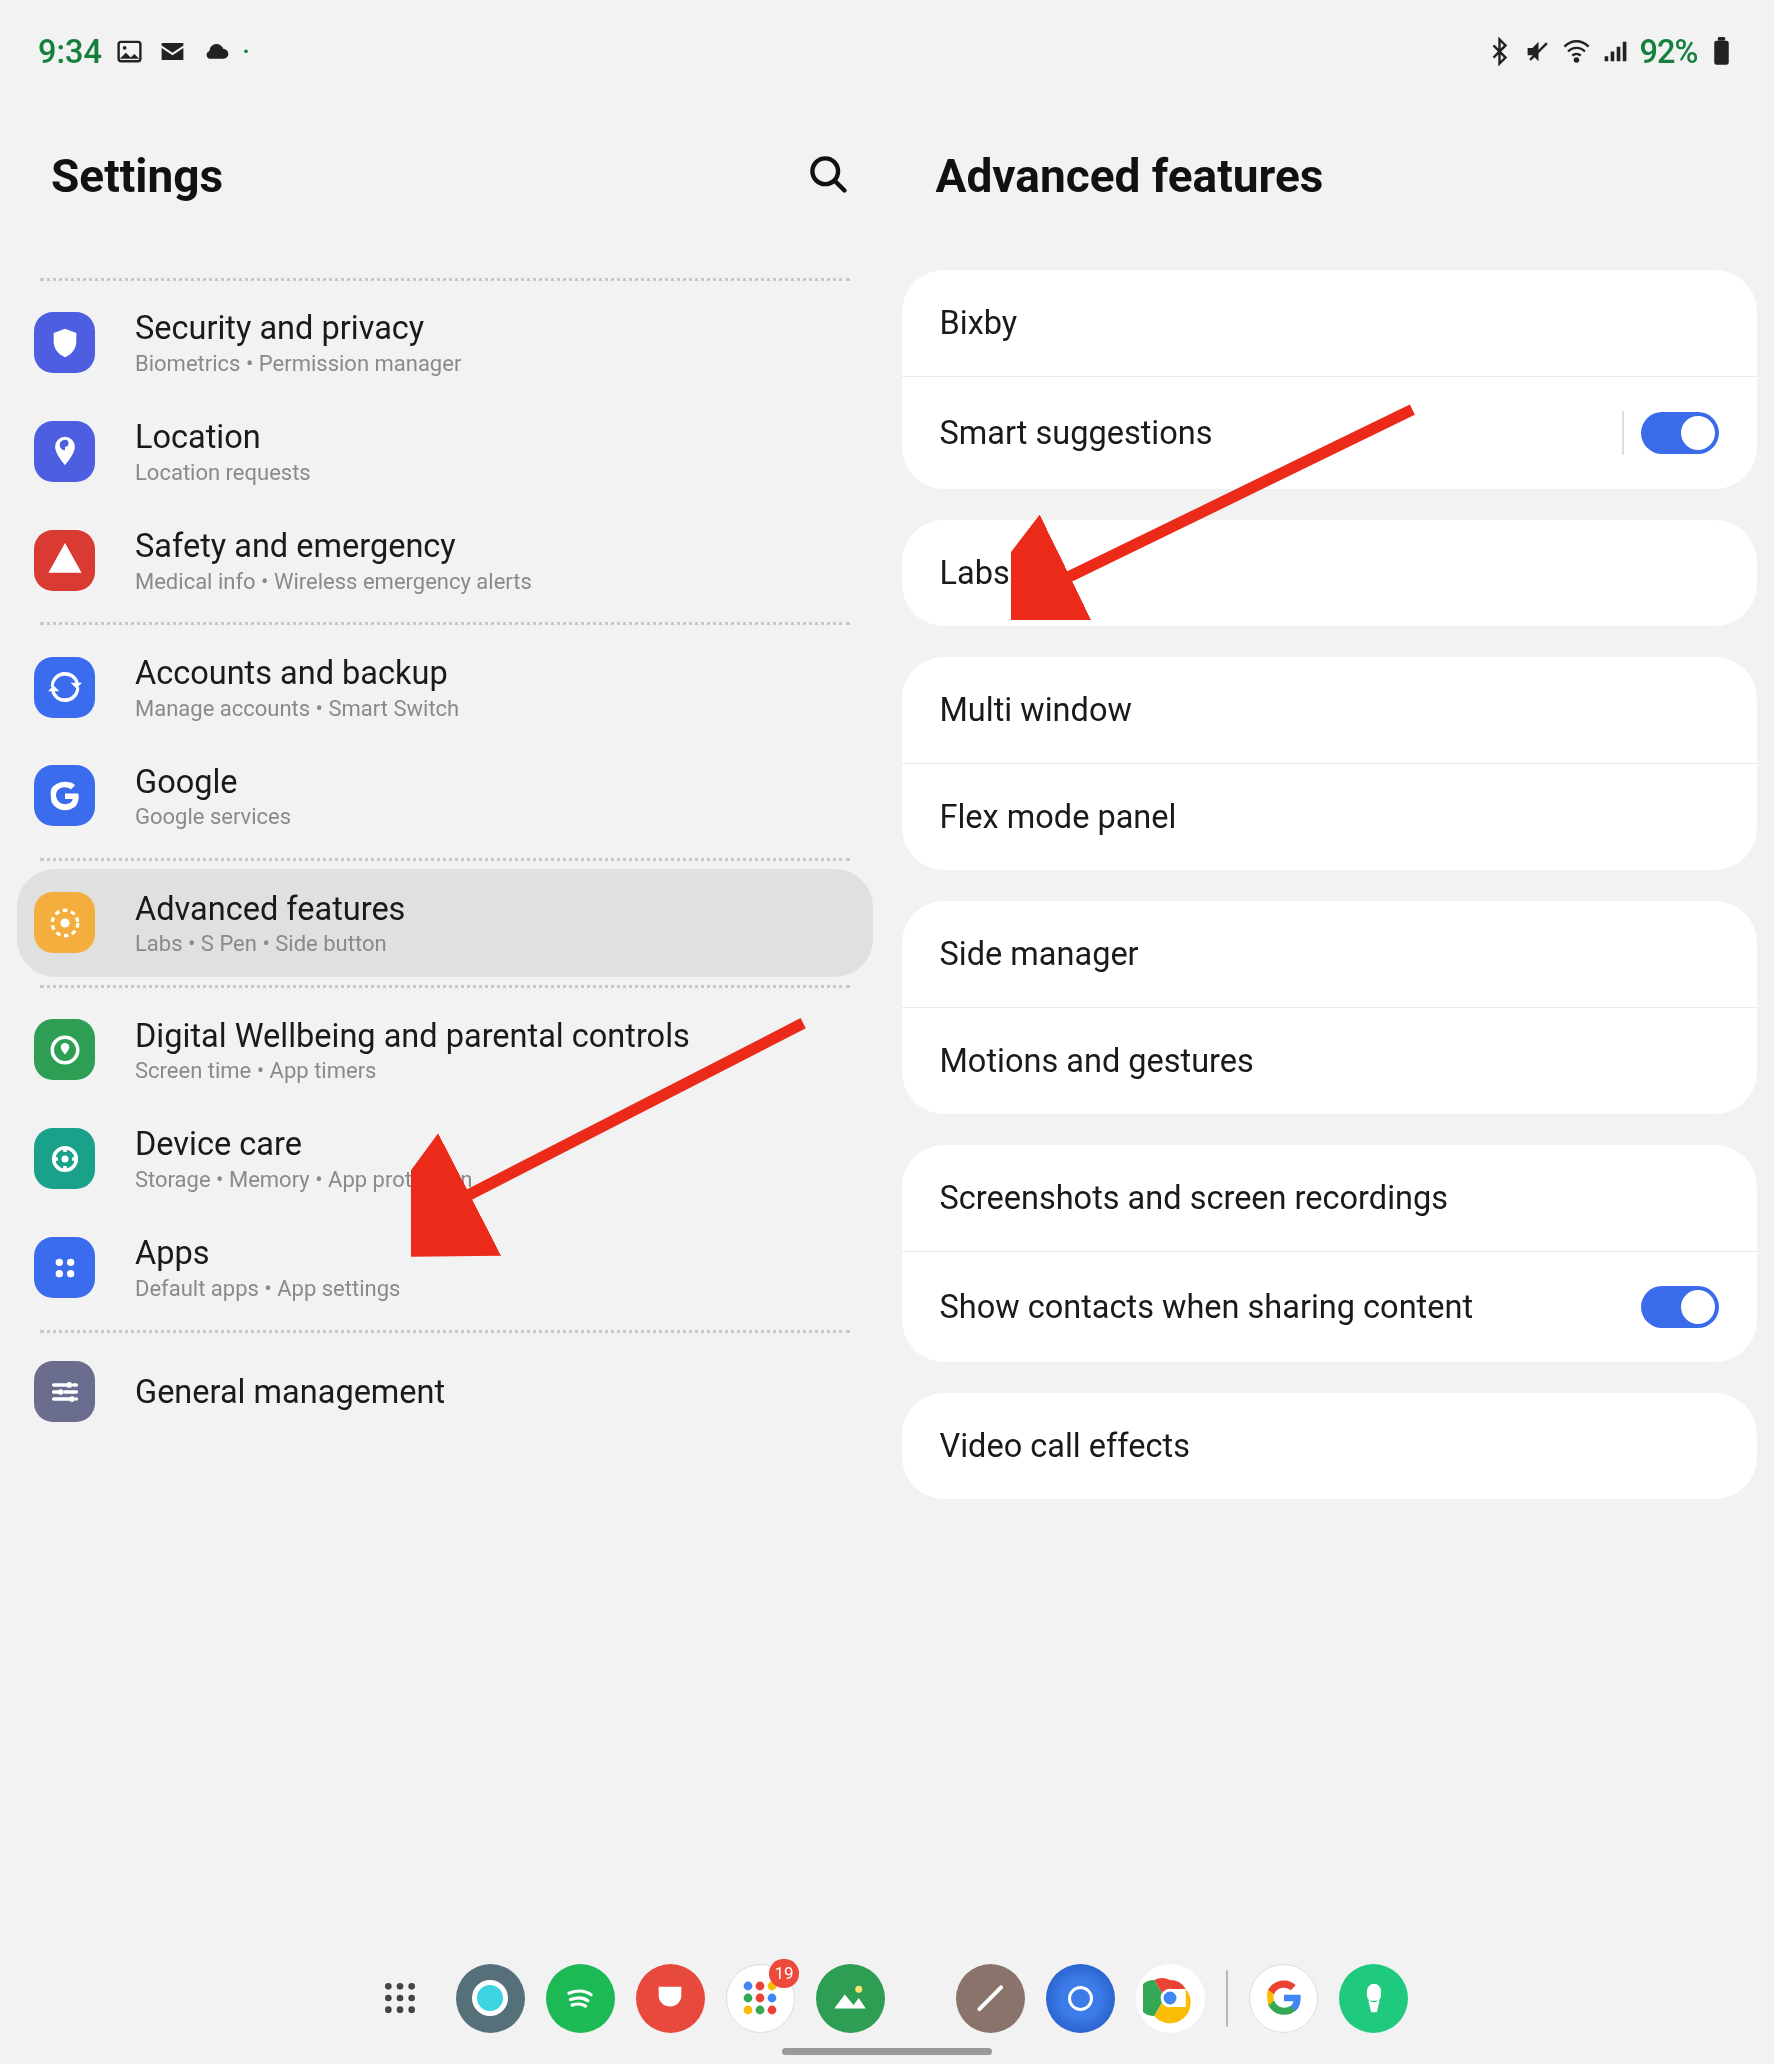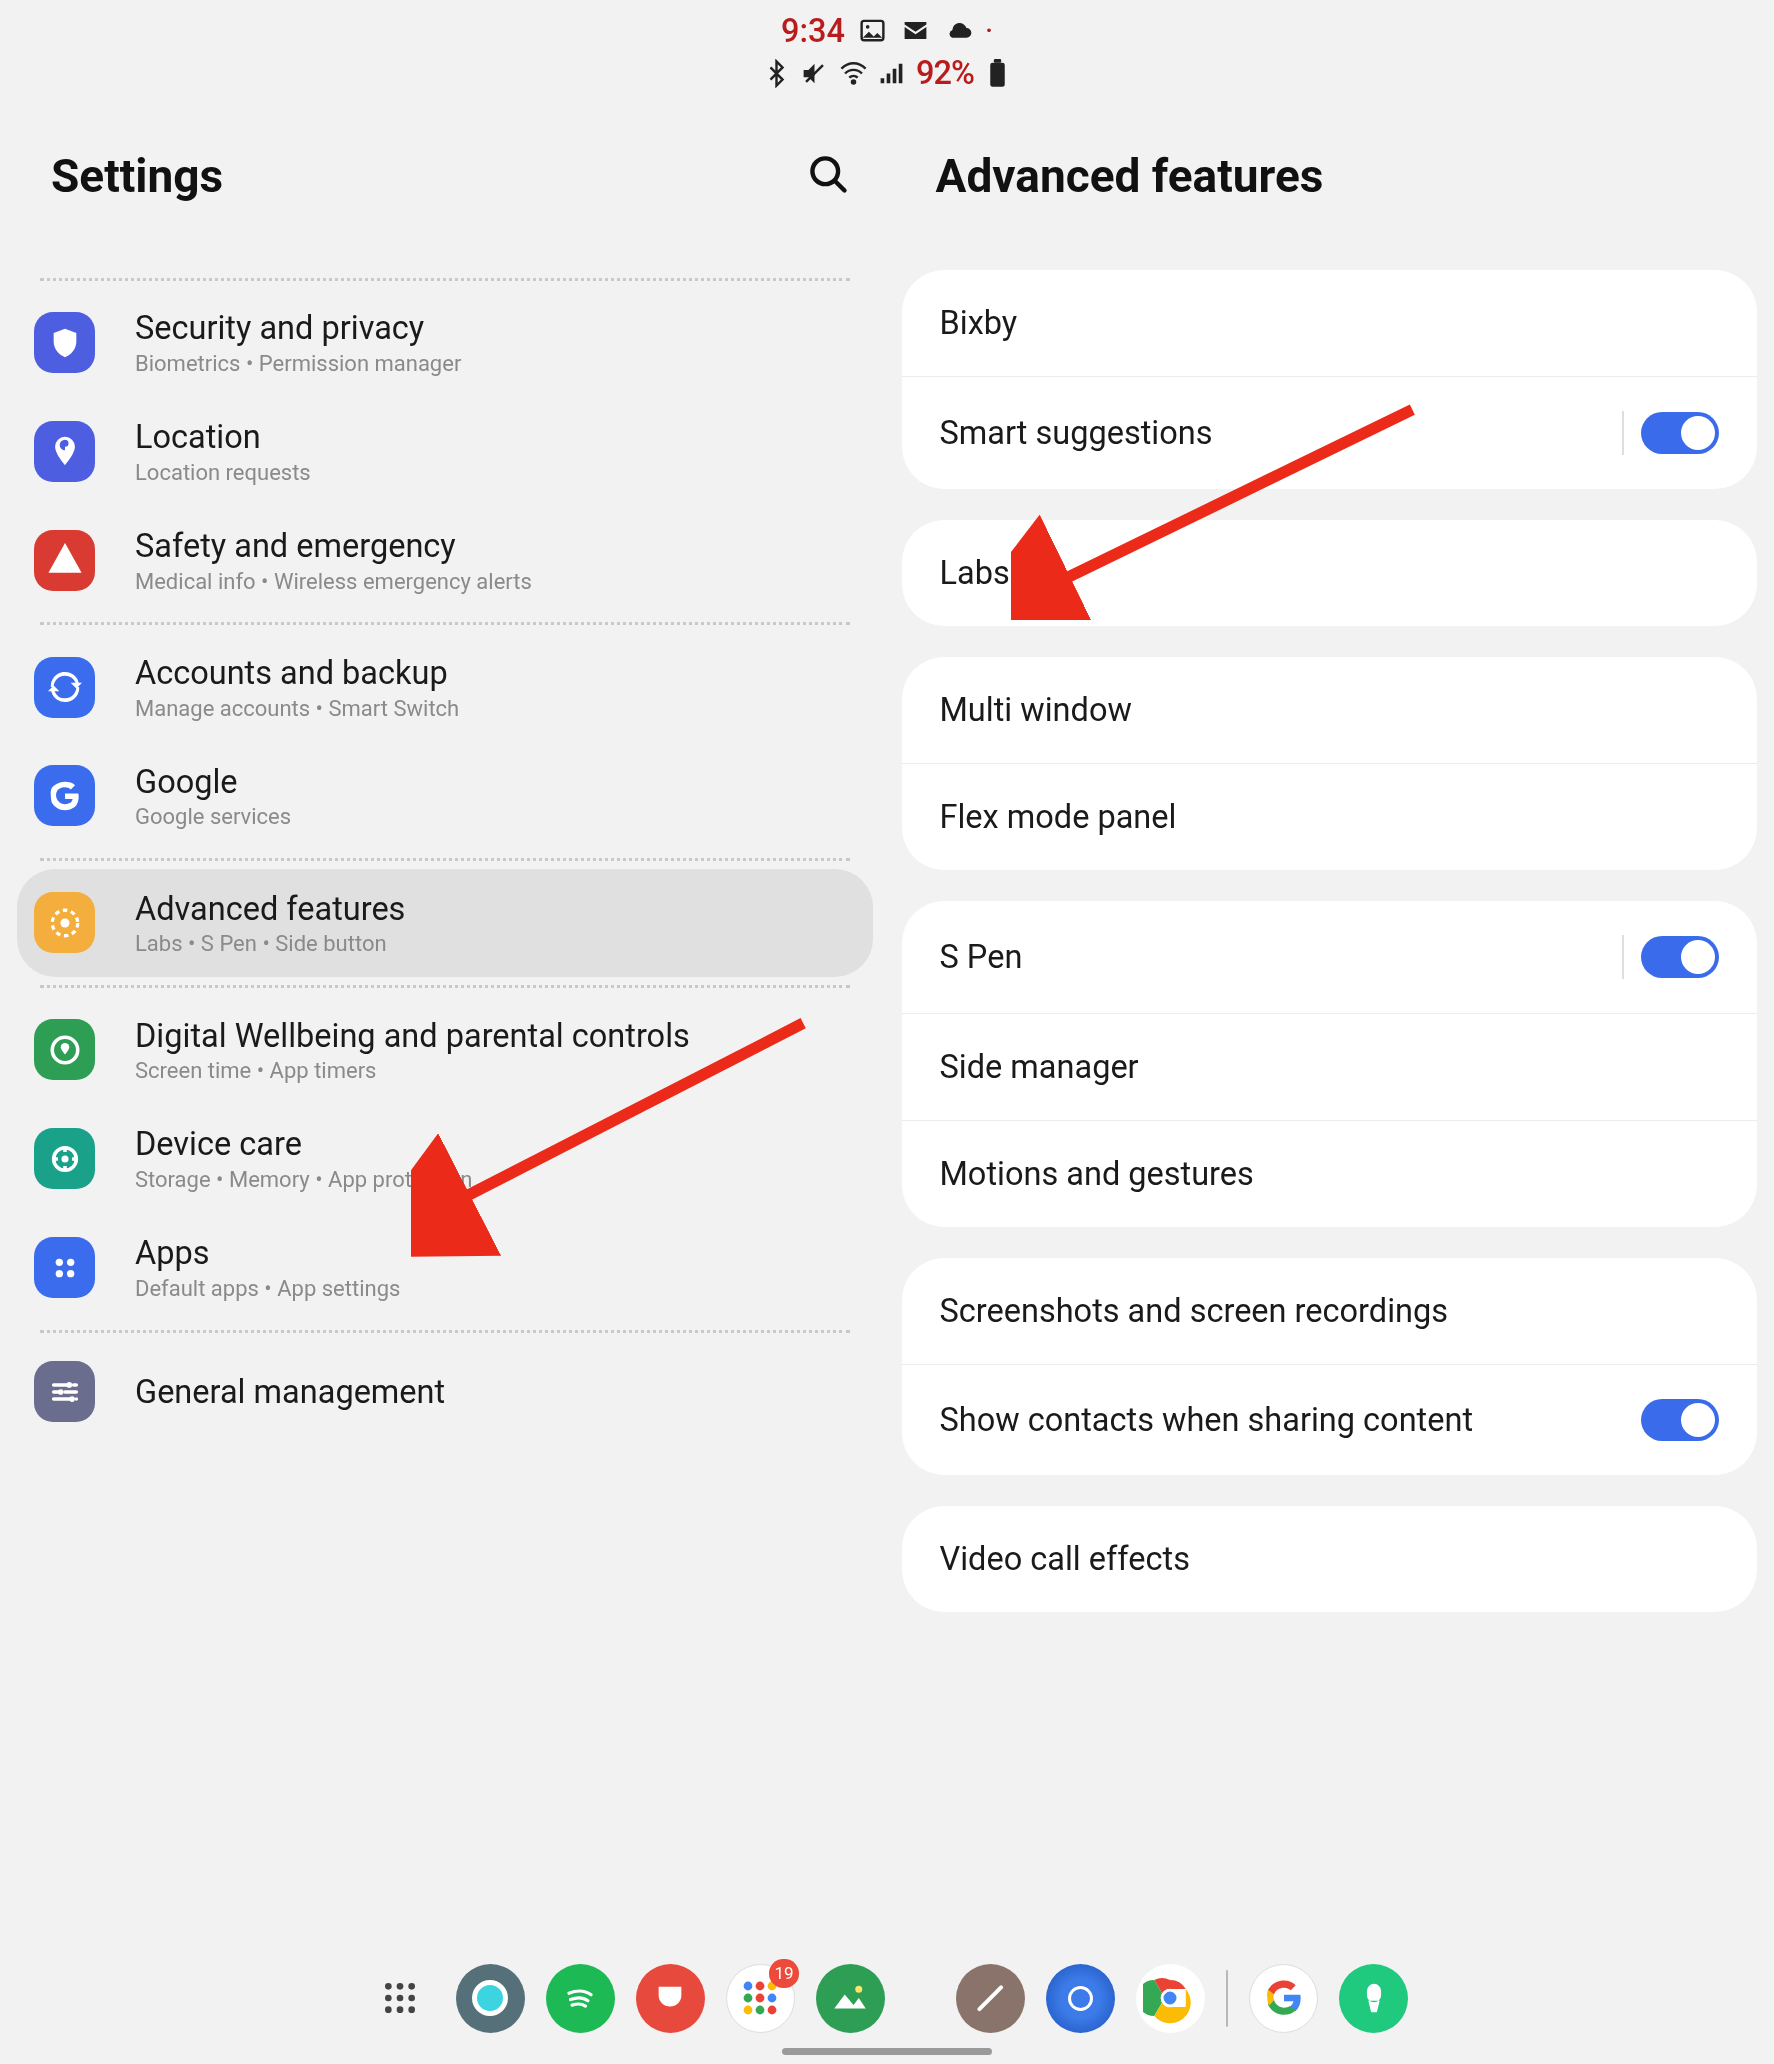--- a/index.html
+++ b/index.html
@@ -14,22 +14,21 @@
 
   
   .status-bar {
     display: flex;
     justify-content: space-between;
     align-items: center;
     padding: 11.5px 38px 0 38px;
     height: 92px;
     font-size: 32.5px;
     font-weight: 500;
-    color: #b91c1c;
-    flex-direction: column;
+    color: #15803d;
   }
   .status-left { display: flex; align-items: center; gap: 13.4px; }
   .status-right { display: flex; align-items: center; gap: 9.6px; }
   .status-right svg { width: 29px; height: 29px; }
   .status-right .pct { font-size: 32.5px; letter-spacing: -1px; }
 
   
   .columns {
     display: flex;
     height: 1839px;
@@ -357,29 +356,20 @@
               <div class="label">Multi window</div>
             </div>
           </div>
           <div class="card-row">
             <div>
               <div class="label">Flex mode panel</div>
             </div>
           </div>
         </div>
         <div class="card">
-          <div class="card-row">
-            <div>
-              <div class="label">S Pen</div>
-            </div>
-            <div class="toggle-wrap">
-              <div class="toggle-sep"></div>
-              <div class="toggle"></div>
-            </div>
-          </div>
           <div class="card-row">
             <div>
               <div class="label">Side manager</div>
             </div>
           </div>
           <div class="card-row">
             <div>
               <div class="label">Motions and gestures</div>
             </div>
           </div>

